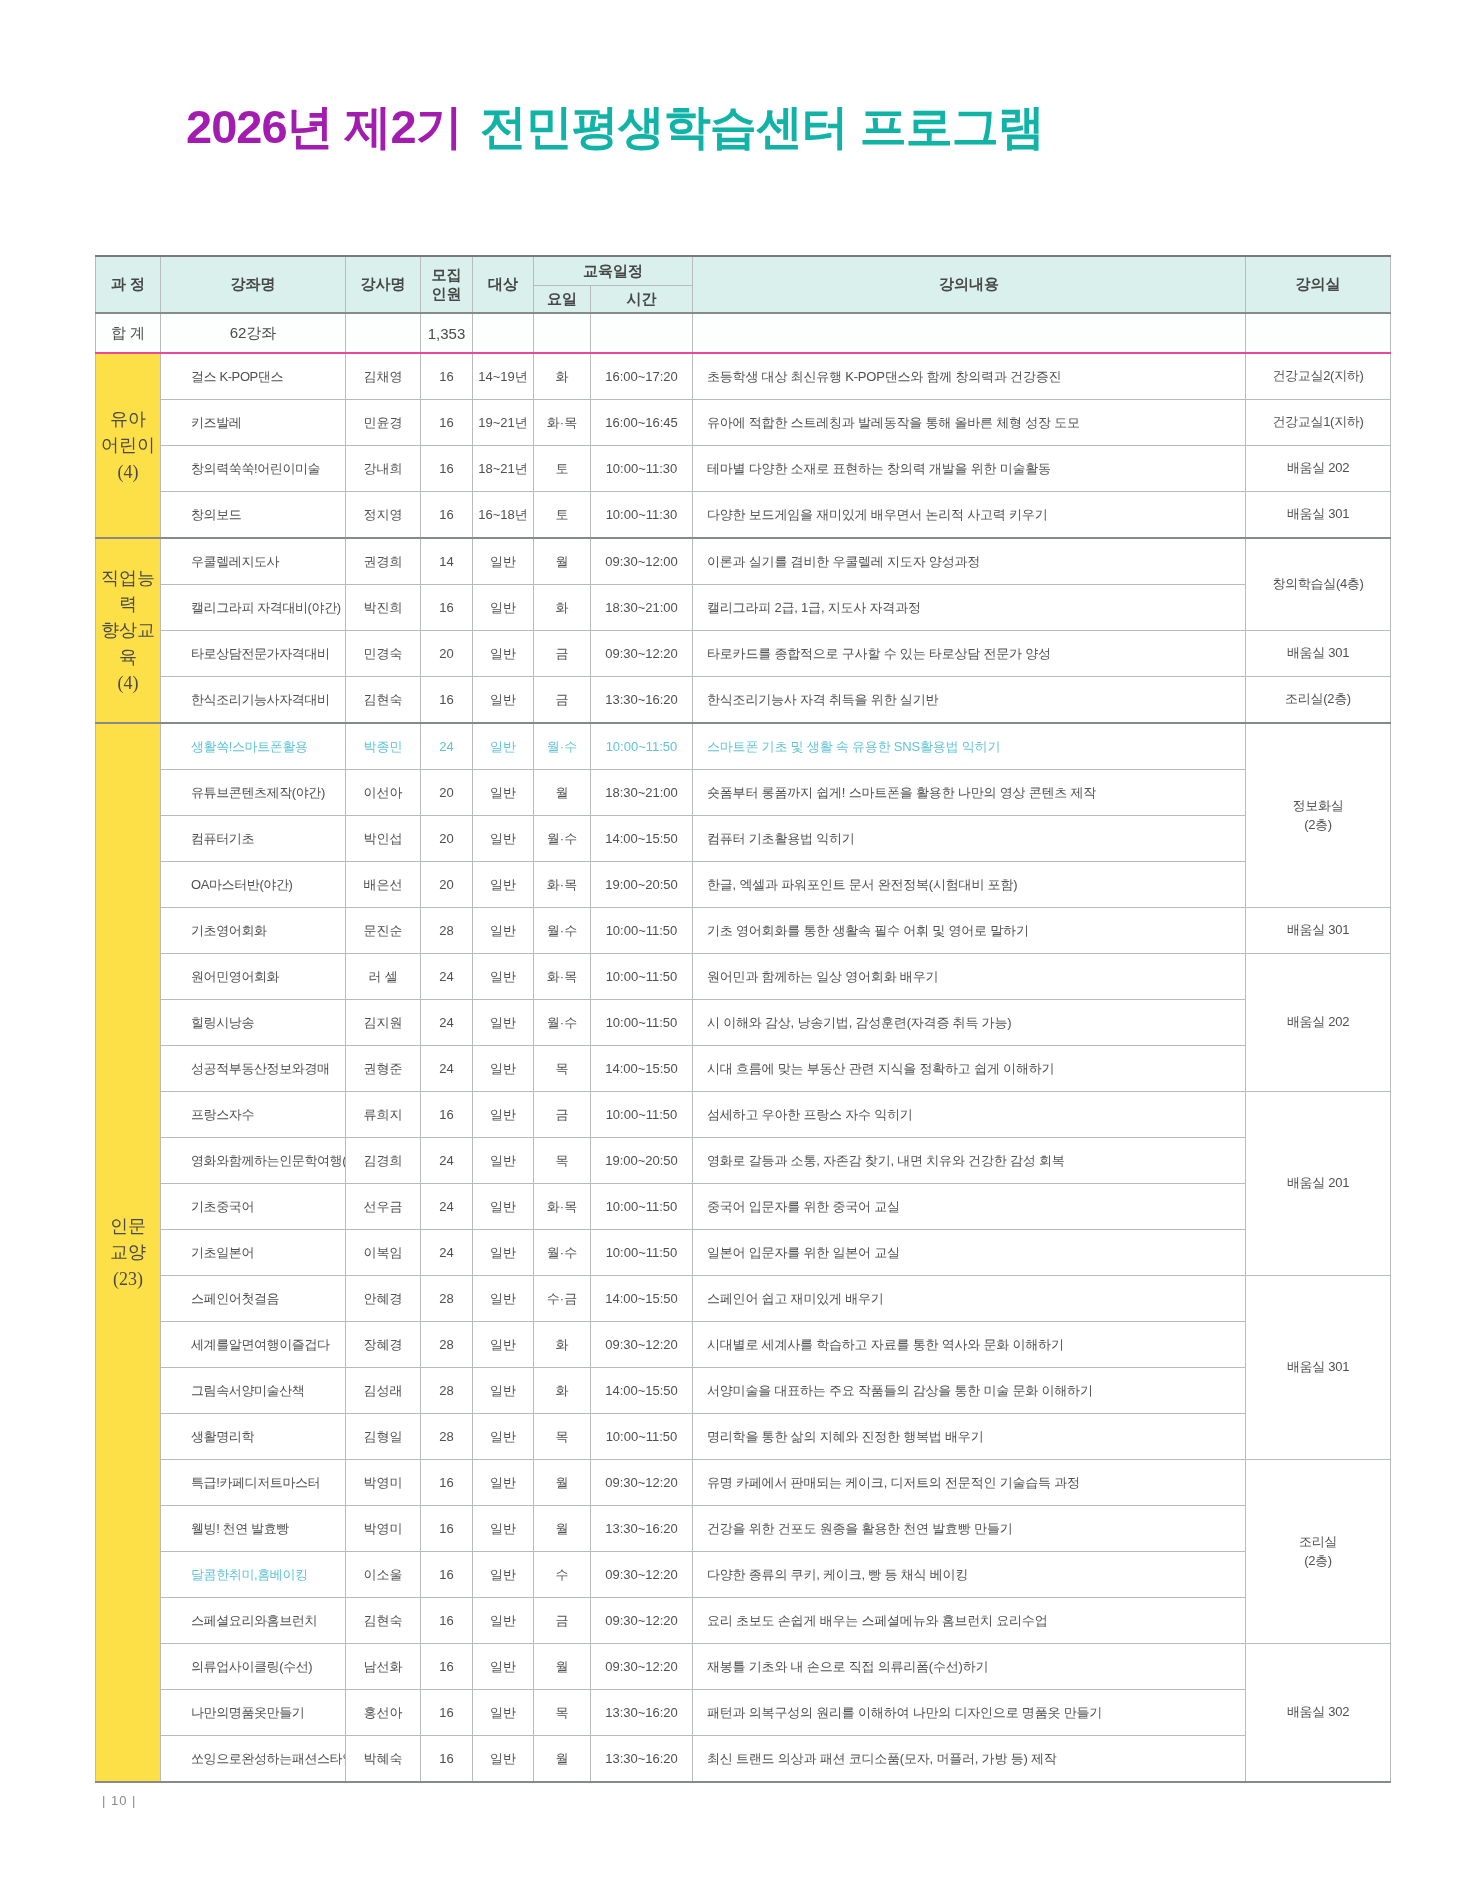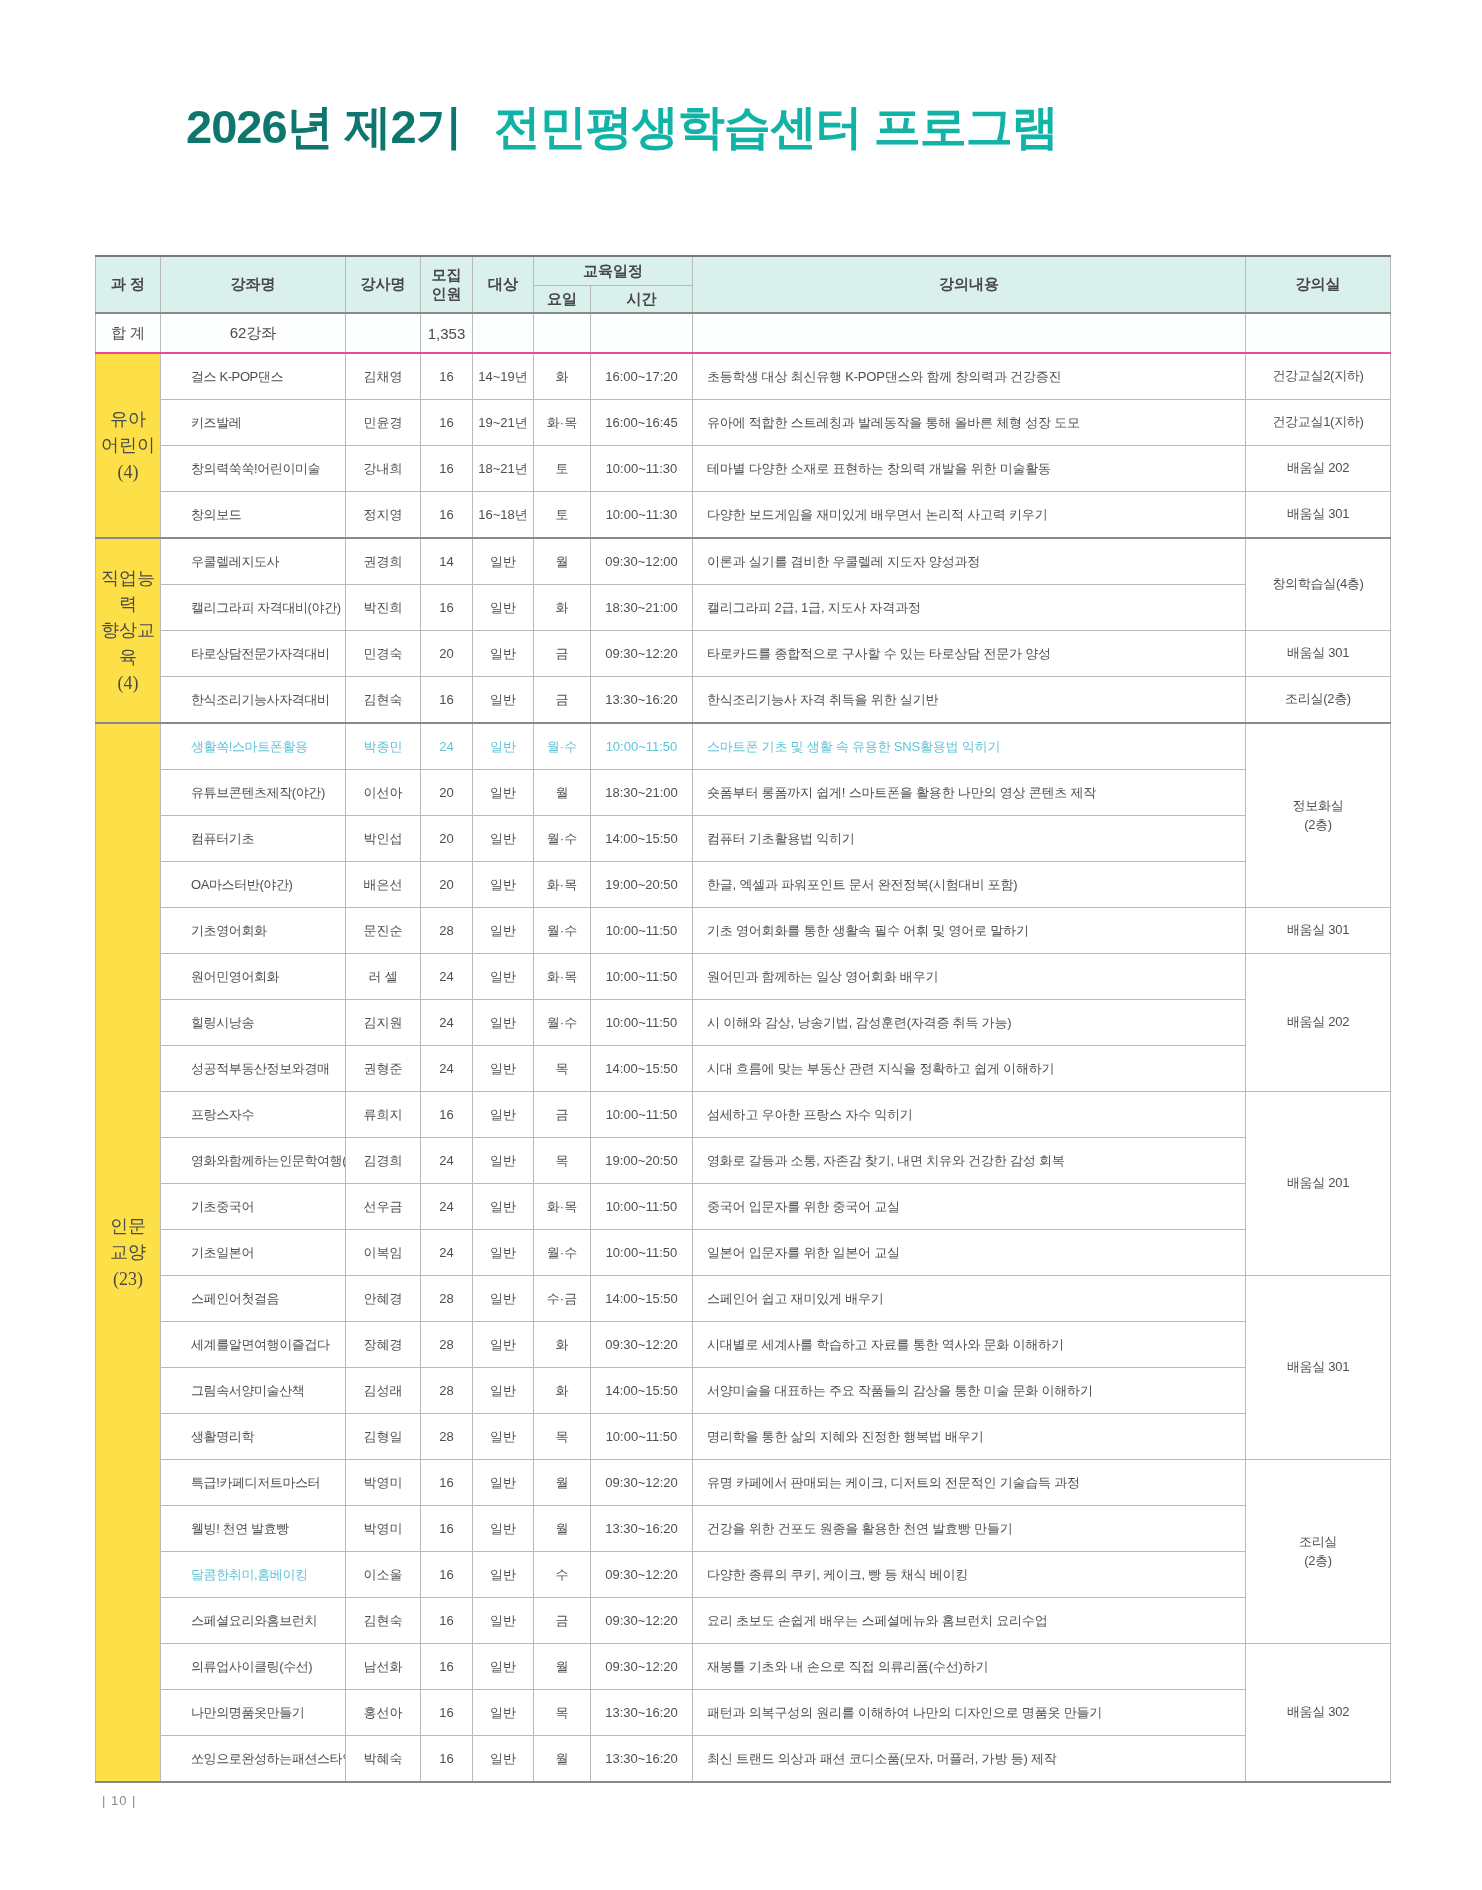--- a/index.html
+++ b/index.html
@@ -4,22 +4,22 @@
 <style>
   html,body{margin:0;padding:0;}
   body{
     width:1482px;height:1890px;position:relative;background:#ffffff;
     font-family:"Liberation Sans","DejaVu Sans",sans-serif;color:#4f4f4f;
   }
   .page-title{
     position:absolute;left:186px;top:100px;white-space:nowrap;
     font-size:47px;font-weight:800;letter-spacing:-1px;line-height:1.15;
   }
-  .title-prefix{color:#0f766e;margin-top:28px;}
-  .title-main{color:#11b3a7;margin-left:32px;font-weight:800;}
+  .title-prefix{color:#a21caf;margin-top:28px;}
+  .title-main{color:#11b3a7;margin-left:18px;font-weight:800;}
   .program-table{
     position:absolute;left:95px;top:255px;width:1295px;
     border-collapse:collapse;table-layout:fixed;
     border-top:2px solid #767b79;border-bottom:2px solid #868b89;
   }
   .program-table th,.program-table td{
     border:1px solid #b7bcba;text-align:center;vertical-align:middle;
     padding:0;overflow:hidden;
   }
   thead th{

